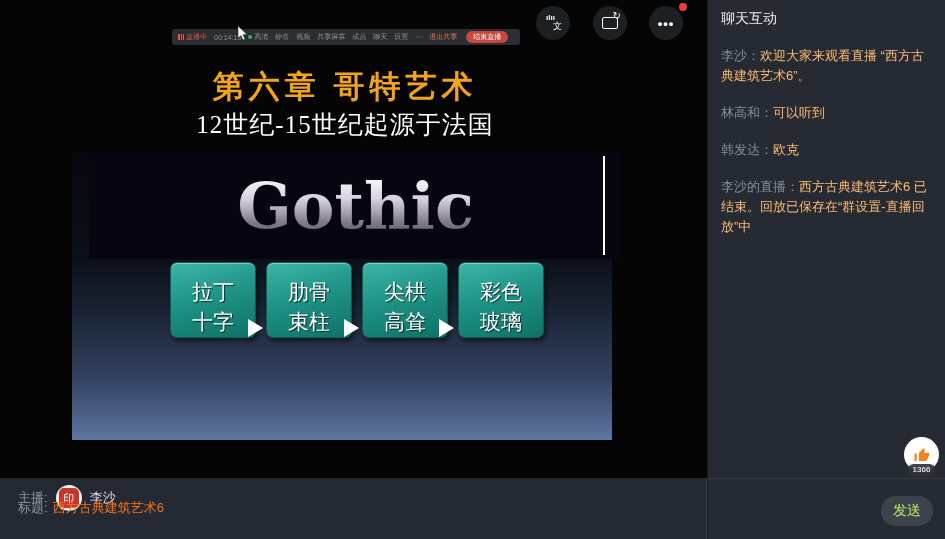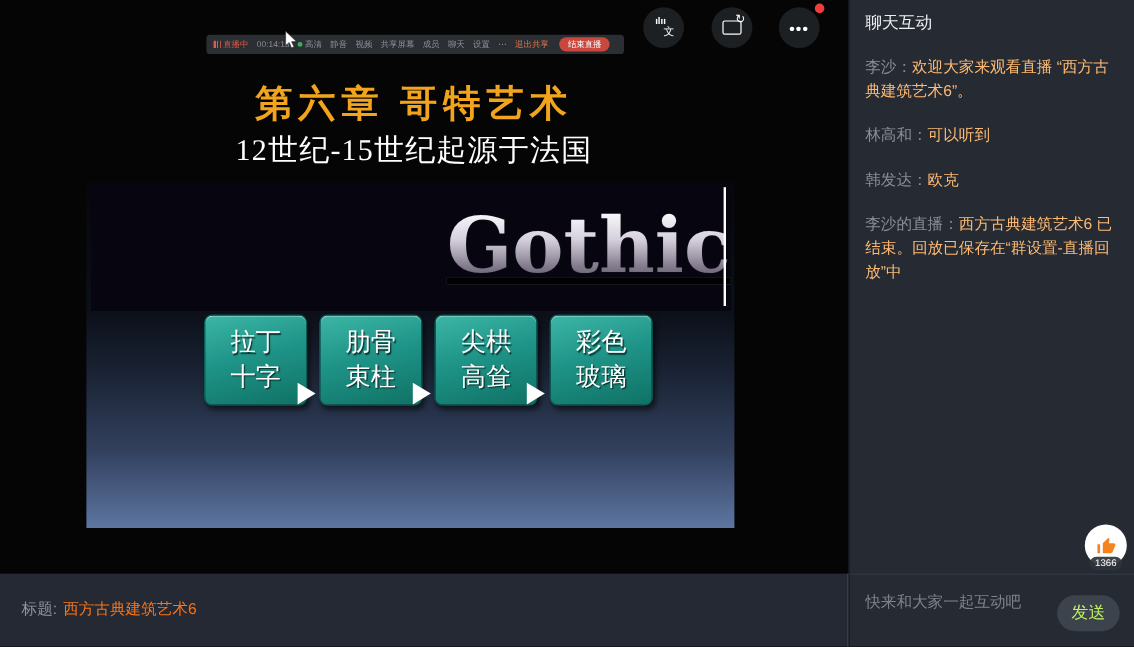--- a/index.html
+++ b/index.html
@@ -39,33 +39,33 @@
 
   
   .slide-title { position:absolute; left:0; top:66px; width:690px; text-align:center;
     font-family:"Liberation Serif", serif; font-weight:bold; font-size:31px; letter-spacing:5px; color:#f2a41c; }
   .slide-subtitle { position:absolute; left:0; top:108px; width:690px; text-align:center;
     font-family:"Liberation Serif", serif; font-size:25px; color:#ffffff; letter-spacing:1px; }
 
   
   .slide { position:absolute; left:72px; top:152px; width:540px; height:288px;
     background:linear-gradient(180deg,#06070c 0%, #0b0f18 37%, #1a2334 55%, #33415f 78%, #5d76a1 100%); }
-  .gothic-band { position:absolute; left:4px; top:0; width:533px; height:107px; background:#070510;
-    display:flex; align-items:center; justify-content:flex-end;text-decoration:underline; }
+  .gothic-band { position:absolute; left:17px; top:0; width:533px; height:107px; background:#070510;
+    display:flex; align-items:center; justify-content:center; }
   .gothic-text { font-family:"DejaVu Serif", serif; font-weight:bold; font-size:64px; line-height:1;
     background:linear-gradient(180deg,#ffffff 0%,#cfc8d8 40%,#6d6579 75%,#3a3443 100%);
     -webkit-background-clip:text; background-clip:text; color:transparent;
     text-shadow:0 0 1px rgba(255,255,255,0.15); }
   .text-caret { position:absolute; left:531px; top:4px; width:2px; height:99px; background:#fff; }
 
   .boxes-row { position:absolute; left:98px; top:110px; display:flex; gap:10px; }
   .flow-box { width:86px; height:76px; border-radius:7px;
     background:linear-gradient(165deg,#3cb6a6 0%, #1f9488 45%, #0f7265 100%);
     border:1px solid #0b5d53; box-shadow:inset 0 1px 0 rgba(255,255,255,0.4), 2px 3px 4px rgba(0,0,0,0.55);
-    display:flex; flex-direction:column; align-items:center; justify-content:center;
+    display:flex; flex-direction:column; align-items:center; justify-content:flex-end;
     font-family:"Liberation Serif", serif; font-size:21px; color:#fff; line-height:1.4;
     text-shadow:1px 1px 1px rgba(0,0,0,0.7); }
   .flow-arrow { position:absolute; top:167px; width:0; height:0;
     border-top:9px solid transparent; border-bottom:9px solid transparent; border-left:15px solid #fff; }
   .fa1 { left:176px; } .fa2 { left:272px; } .fa3 { left:367px; }
 
   
   .chat-panel { position:absolute; left:707px; top:0; width:238px; height:539px;
     background:#262b33; border-left:1px solid #14171c; color:#e9ebee; }
   .panel-title { position:absolute; left:13px; top:10px; font-size:14px; font-weight:500; color:#eceef0; }
@@ -214,25 +214,29 @@
       </div>
 
     <div class="like-btn">
       <svg width="18" height="18" viewBox="0 0 24 24">
         <path fill="#f5831f" d="M2 10h3v10H2zM22 11c0-1.1-.9-2-2-2h-5.3l.8-3.9c.1-.5-.1-1-.5-1.4L13.9 3 8 9v11h9c.8 0 1.5-.5 1.8-1.2l2.9-6.8c.2-.3.3-.6.3-1z"></path>
       </svg>
       <span class="like-badge">1366</span>
     </div>
 
     <div class="input-bar">
-      <input class="chat-input" type="text" placeholder="快来和大家一起互动吧" style="">
       <button class="send-btn">发送</button>
     </div>
   </div>
 
   <div class="bottom-bar">
+    <div class="host-row">
+      <span class="host-label">主播:</span>
+      <span class="host-avatar"></span>
+      <span class="host-name">李沙</span>
+    </div>
     <div class="title-row">
       <span class="title-label">标题:</span>
       <span class="title-value">西方古典建筑艺术6</span>
     </div>
   </div>
 
 </div>
 
 </body></html>

